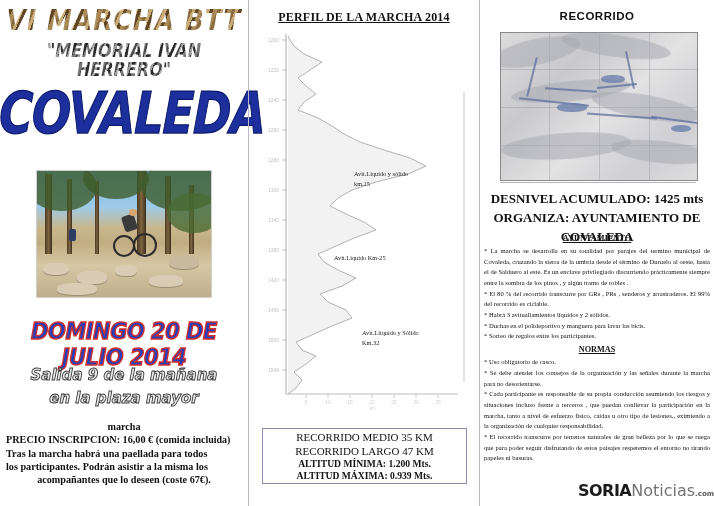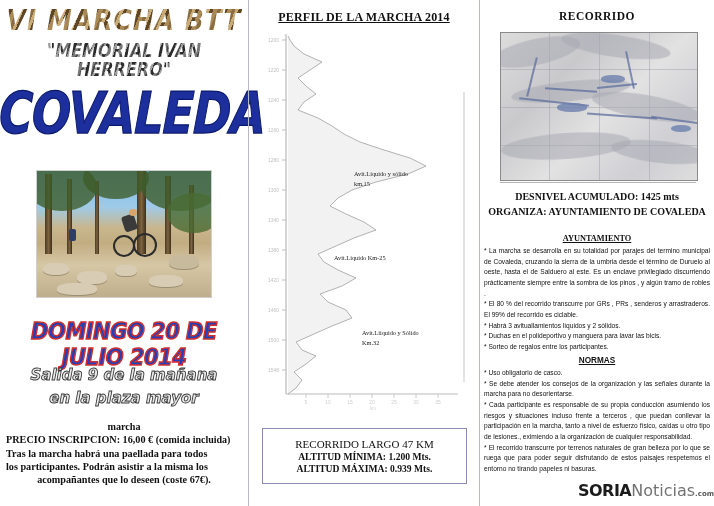--- a/index.html
+++ b/index.html
@@ -98,46 +98,46 @@
     border:1px solid #8b8bb0;background:#fff;box-sizing:border-box;
     display:flex;flex-direction:column;justify-content:center;align-items:center;
     font-family:"Liberation Serif",serif;color:#111;
   }
   #info-box .l1{font-size:11px;line-height:1.25;}
   #info-box .l2{font-size:9.6px;font-weight:bold;line-height:1.2;}
 
   
   #rec-title{
     position:absolute;left:480px;width:234px;top:10px;text-align:center;
-    font-family:Liberation Serif, serif;font-size:11.5px;font-weight:bold;color:#111;
+    font-family:Liberation Sans, sans-serif;font-size:11.5px;font-weight:bold;color:#111;
     letter-spacing:0.5px;
   }
   #map-box{
     position:absolute;left:500px;top:32px;width:196px;height:147px;
     border:1px solid #8a8a8a;overflow:hidden;
     background:linear-gradient(135deg,#dcdcdc 0%,#c9c9cc 30%,#e2e2e2 55%,#cfcfd4 80%,#dedede 100%);
   }
   .ridge{position:absolute;background:#a9a9b4;opacity:.55;border-radius:50%;filter:blur(0.4px);}
   .river{position:absolute;background:#5e6f9e;opacity:.75;}
   .lake{position:absolute;background:#6d80ad;opacity:.8;border-radius:45%;}
   .gridline{position:absolute;background:#9a9aa6;opacity:.45;}
   #map-bottom-rule{position:absolute;left:500px;top:182px;width:196px;height:1px;background:#b5b5b5;}
 
   #desnivel{
     position:absolute;left:482px;width:230px;top:190px;text-align:center;
-    font-family:"Liberation Serif",serif;font-size:10px;font-weight:bold;color:#111;line-height:1.45;
+    font-family:"Liberation Serif",serif;font-size:13px;font-weight:bold;color:#111;line-height:1.45;
   }
   #pres-head{
     position:absolute;left:482px;width:230px;top:234px;text-align:center;
     font-family:"Liberation Serif",serif;font-size:8.3px;font-weight:bold;color:#111;
     text-decoration:underline;
   }
   #body-text{
     position:absolute;left:484px;width:226px;top:246px;
-    font-family:Liberation Sans, sans-serif;font-size:6.6px;color:#111;
+    font-family:Liberation Serif, serif;font-size:6.6px;color:#111;
     line-height:1.62;text-align:justify;
   }
   #body-text p{margin:0 0 0 0;}
   #normas-head{
     text-align:center;font-weight:bold;font-size:8.2px;text-decoration:underline;
     margin:1px 0 1px 0;
   }
   #watermark{
     position:absolute;left:480px;width:234px;top:483px;text-align:right;padding-right:8px;
     font-family:"DejaVu Sans",sans-serif;font-size:16px;line-height:1;
@@ -284,20 +284,21 @@
       </g>
       <g font-family="Liberation Serif, serif" font-size="6.3" fill="#1a1a1a">
         <text x="104" y="303">Avit.Líiquido y Sólido</text>
         <text x="104" y="313">Km.32</text>
       </g>
       <text x="115" y="378" font-family="Liberation Sans, sans-serif" font-size="4.5" fill="#d6d6d6" text-anchor="middle">km</text>
     </svg>
   </div>
 
   <div id="info-box">
+    <div class="l1">RECORRIDO MEDIO 35 KM</div>
     <div class="l1">RECORRIDO LARGO 47 KM</div>
     <div class="l2">ALTITUD MÍNIMA: 1.200 Mts.</div>
     <div class="l2">ALTITUD MÁXIMA: 0.939 Mts.</div>
   </div>
 
   <div class="col" id="col-right"></div>
 
   <div id="rec-title">RECORRIDO</div>
 
   <div id="map-box">

